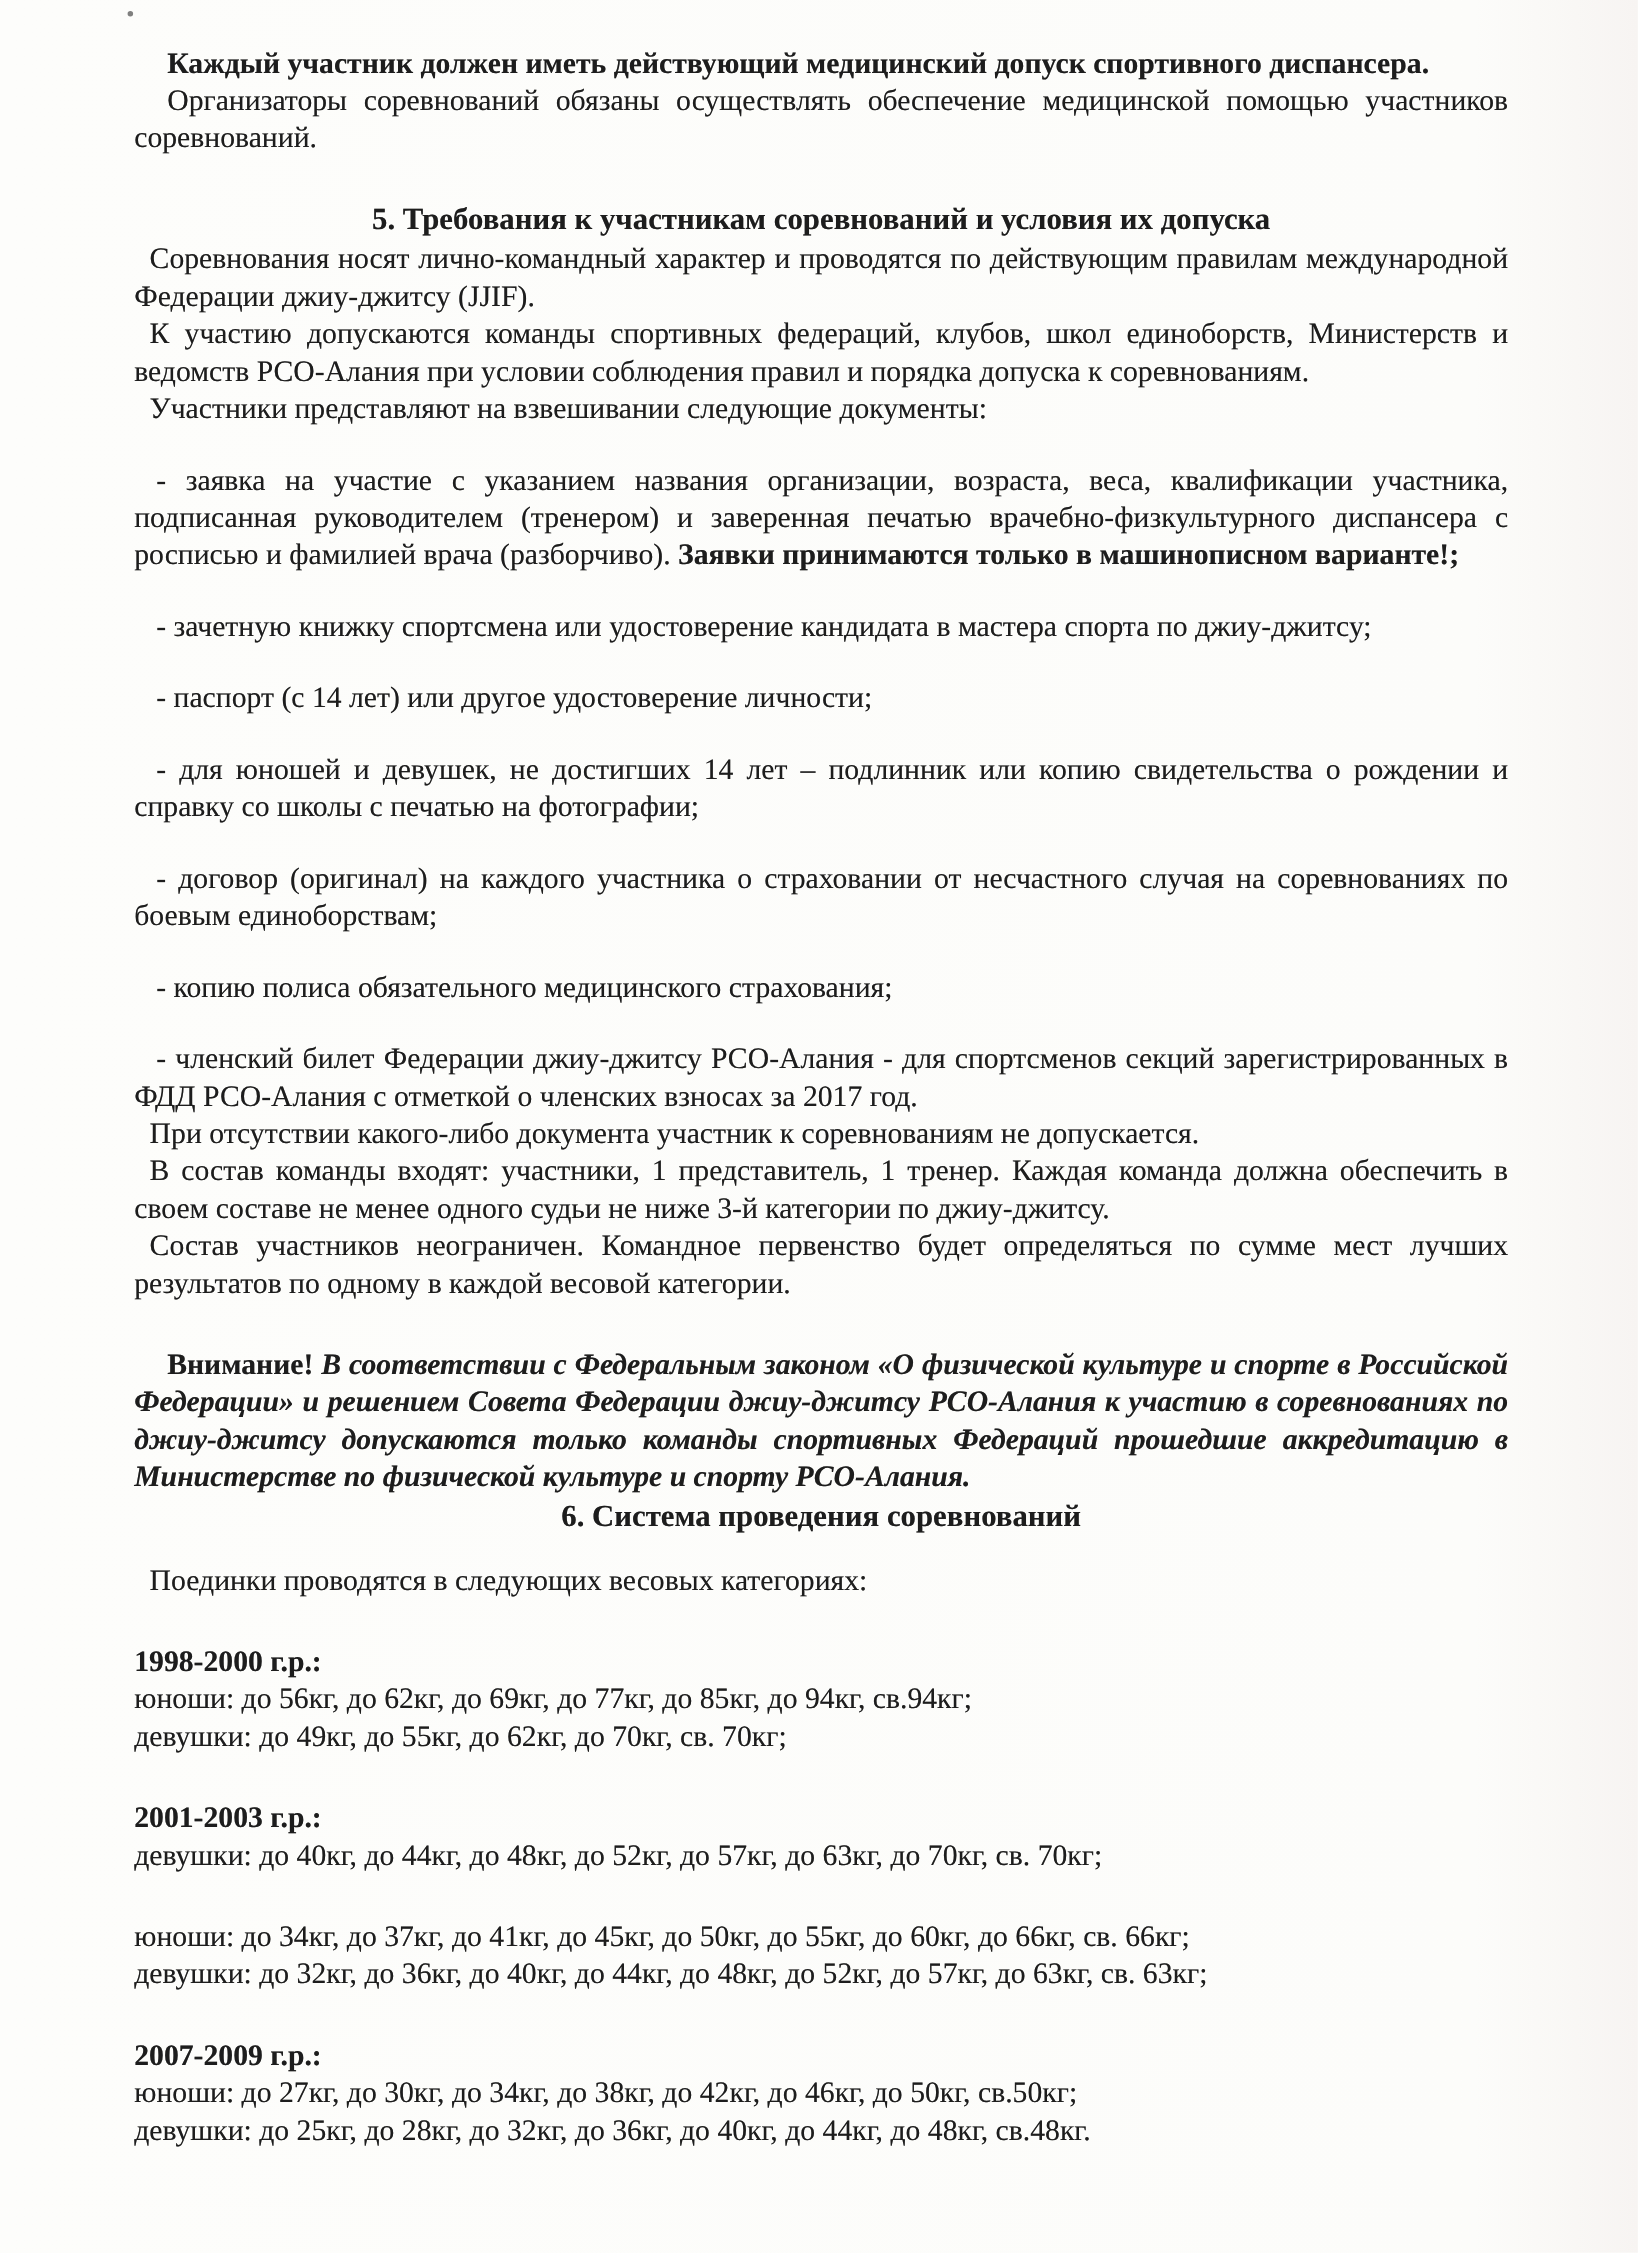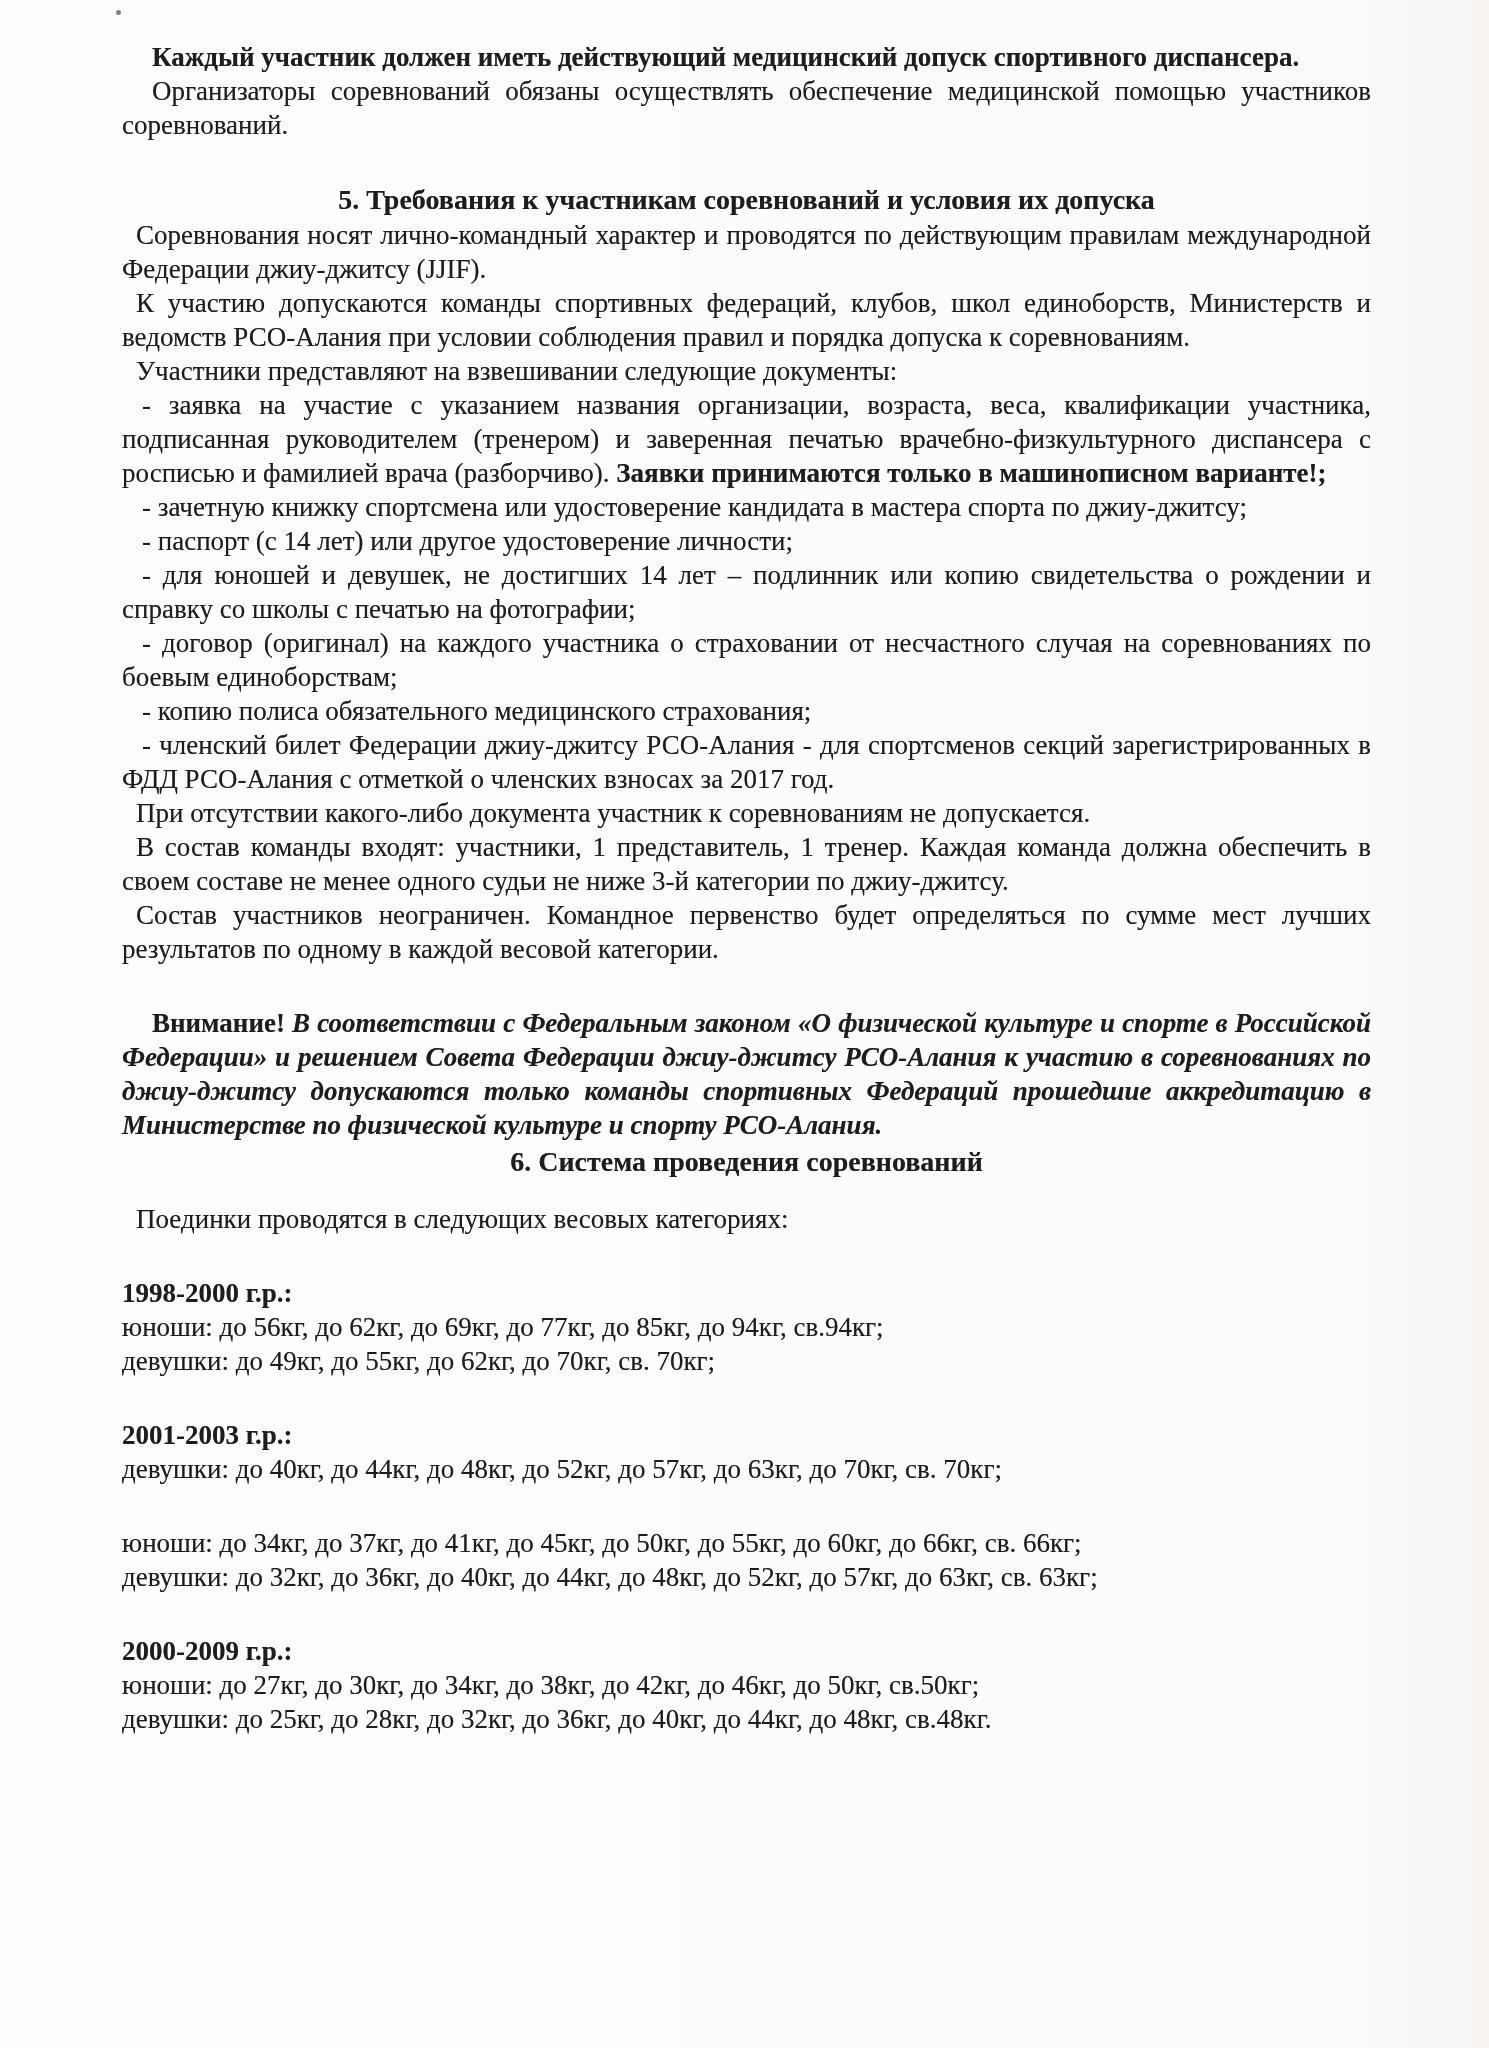--- a/index.html
+++ b/index.html
@@ -19,21 +19,21 @@
   }
   .speck{
     position:absolute;left:116px;top:10px;
     width:5px;height:5px;border-radius:50%;
     background:#4a4a4a;opacity:.7;
   }
   p{margin:0;font-size:27px;line-height:34px;text-shadow:0 0 .5px rgba(40,40,40,.55);}
   .j{text-align:justify;}
   .ind-lg{text-indent:30px;}
   .ind-sm{text-indent:14px;}
-  .ind-li{text-indent:20px;}
+  .ind-li{text-indent:20px;margin-top:31px;}
   .bold{font-weight:bold;}
   .heading{
     margin:40px 0 0 0;
     font-size:28px;line-height:36px;
     font-weight:bold;text-align:center;
     text-shadow:0 0 .5px rgba(40,40,40,.55);
   }
   .attention{margin-top:40px;font-weight:bold;}
   .attention .att-text{font-style:italic;}
   .mt-sys{margin-top:2px;}
@@ -84,17 +84,17 @@
     <p class="cat-years">2001-2003 г.р.:</p>
     <p class="cat-line">девушки: до 40кг, до 44кг, до 48кг, до 52кг, до 57кг, до 63кг, до 70кг, св. 70кг;</p>
   </div>
 
   <div class="cat">
     <p class="cat-line">юноши: до 34кг, до 37кг, до 41кг, до 45кг, до 50кг, до 55кг, до 60кг, до 66кг, св. 66кг;</p>
     <p class="cat-line">девушки: до 32кг, до 36кг, до 40кг, до 44кг, до 48кг, до 52кг, до 57кг, до 63кг, св. 63кг;</p>
   </div>
 
   <div class="cat">
-    <p class="cat-years">2000-2009 г.р.:</p>
+    <p class="cat-years">2007-2009 г.р.:</p>
     <p class="cat-line">юноши: до 27кг, до 30кг, до 34кг, до 38кг, до 42кг, до 46кг, до 50кг, св.50кг;</p>
     <p class="cat-line">девушки: до 25кг, до 28кг, до 32кг, до 36кг, до 40кг, до 44кг, до 48кг, св.48кг.</p>
   </div>
 </div>
 
 </body></html>

